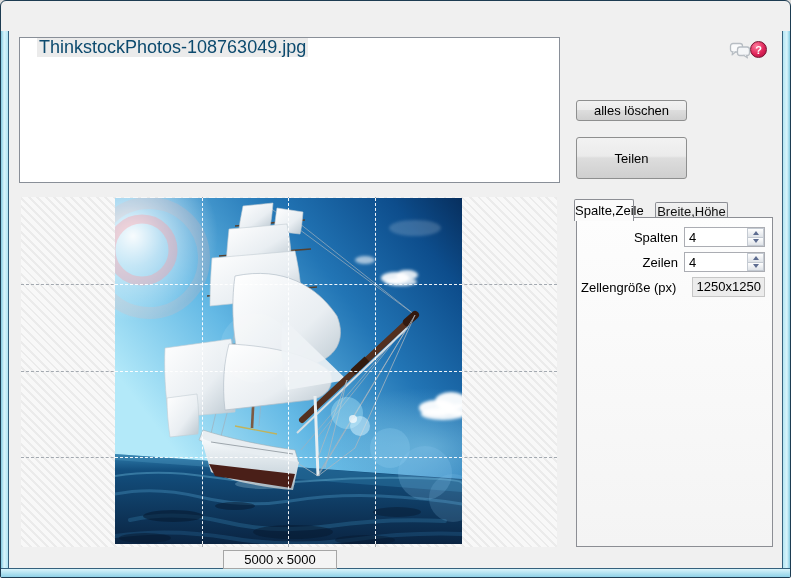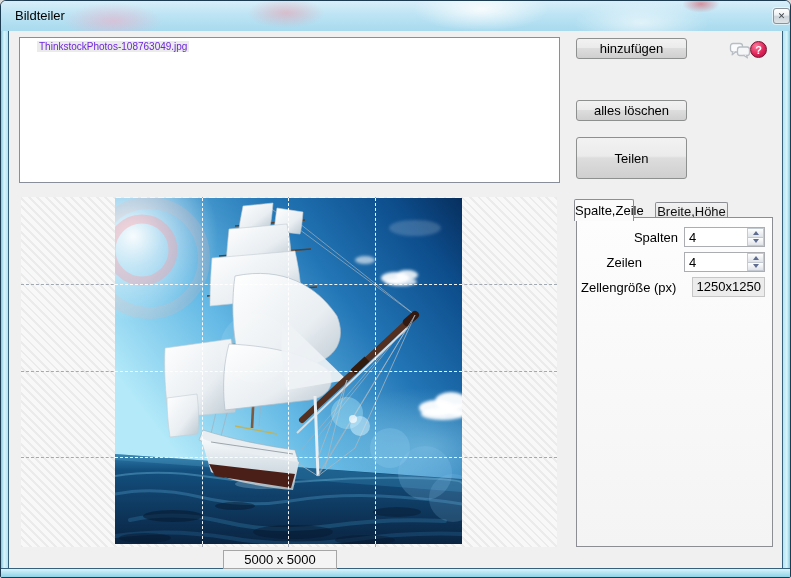--- a/index.html
+++ b/index.html
@@ -26,21 +26,21 @@
     background:linear-gradient(to right,#84cbe2,#d8f4fb 45%,#b2e5f4);}
   .edge-r{position:absolute;right:0;top:30px;bottom:0;width:7px;border-left:1px solid #35617d;
     background:linear-gradient(to left,#84cbe2,#d8f4fb 45%,#b2e5f4);}
   .edge-b{position:absolute;left:0;right:0;bottom:0;height:8px;border-top:1px solid #35617d;
     background:linear-gradient(to bottom,#d8f4fb,#8fd2e8);}
   
   .client{position:absolute;left:8px;top:30px;right:8px;bottom:9px;background:#f0f0f0;}
   
   .filelist{position:absolute;left:10px;top:6px;width:541px;height:146px;background:#fff;
     border:1px solid #898f98;box-sizing:border-box;overflow:hidden;}
-  .file-item{padding:1px 1px 1px 17px;font-size:10px;color:#6d28d9;line-height:16px;}
+  .file-item{padding:1px 1px 1px 17px;font-size:18px;color:#0c4a6e;line-height:16px;}
   .file-item .sel{background:#ebebeb;padding:0 2px;}
   
   .btn{position:absolute;left:567px;width:111px;height:21px;box-sizing:border-box;
     border:1px solid #8e8f8f;border-radius:3px;font-size:13px;color:#000;
     font-family:"Liberation Sans","DejaVu Sans",sans-serif;
     background:linear-gradient(#f2f2f2,#ebebeb 45%,#dddddd 50%,#cfcfcf);
     display:flex;align-items:center;justify-content:center;cursor:default;}
   .b-add{top:7px;} .b-del{top:38px;} .b-delall{top:69px;} .b-split{top:106px;height:42px;}
   
   .bubbles{position:absolute;left:720px;top:11px;width:22px;height:17px;}
@@ -51,21 +51,21 @@
   
   .tab{position:absolute;box-sizing:border-box;font-size:13px;text-align:center;cursor:default;}
   .tab-active{left:565px;top:168px;width:60px;height:22px;background:#fbfbfb;z-index:3;
     border:1px solid #8c8e94;border-bottom:none;border-radius:2px 2px 0 0;padding-top:3px;}
   .tab-inactive{left:646px;top:171px;width:73px;height:18px;z-index:1;
     background:linear-gradient(#f2f2f2,#e2e2e2);border:1px solid #8c8e94;border-bottom:none;
     border-radius:2px 2px 0 0;padding-top:1px;color:#111;}
   .tab-panel{position:absolute;left:567px;top:186px;width:197px;height:330px;box-sizing:border-box;
     background:linear-gradient(#fdfdfd,#f4f4f4);border:1px solid #8c8e94;z-index:2;}
   .row{position:absolute;left:4px;width:184px;height:20px;display:flex;align-items:center;}
-  .row-1{top:9px;} .row-2{top:34px;gap:36px;} .row-3{top:59px;}
+  .row-1{top:9px;} .row-2{top:34px;} .row-3{top:59px;}
   .row .lbl{flex:1;text-align:right;padding-right:6px;font-size:13px;color:#000;white-space:nowrap;}
   .spin{position:relative;width:81px;height:20px;box-sizing:border-box;border:1px solid #abadb3;background:#fff;}
   .spin input{position:absolute;inset:0;border:none;outline:none;padding:0 18px 0 4px;width:100%;
     box-sizing:border-box;font:13px "Liberation Sans","DejaVu Sans",sans-serif;background:transparent;}
   .spin-btns{position:absolute;right:0;top:0;bottom:0;width:17px;display:flex;flex-direction:column;}
   .sbtn{flex:1;box-sizing:border-box;border:1px solid #c4cad2;background:linear-gradient(#fefefe,#dfe3e8);
     display:flex;align-items:center;justify-content:center;}
   .sbtn + .sbtn{border-top:none;}
   .arr-up{width:0;height:0;border-left:3px solid transparent;border-right:3px solid transparent;border-bottom:4px solid #5d6c90;}
   .arr-dn{width:0;height:0;border-left:3px solid transparent;border-right:3px solid transparent;border-top:4px solid #5d6c90;}
@@ -81,40 +81,33 @@
   .ig-h{position:absolute;left:0;right:0;height:0;border-top:1px dashed rgba(255,255,255,.95);}
   .ig-v{position:absolute;top:0;bottom:0;width:0;border-left:1px dashed rgba(255,255,255,.95);}
   .size-label{position:absolute;left:214px;top:519px;width:114px;height:19px;box-sizing:border-box;
     border:1px solid #a6a6a6;background:#f4f4f4;font-size:13px;text-align:center;line-height:17px;color:#000;}
 </style>
 </head>
 <body>
 
 <div class="window">
 
-  <div class="titlebar">
-    <span class="title-text">Bildteiler</span>
-    <div class="close-btn">
-      <span>✕</span>
-    </div>
-  </div>
 
   <div class="edge-l"></div>
   <div class="edge-r"></div>
   <div class="edge-b"></div>
 
   <div class="client">
 
     <div class="filelist">
       <div class="file-item">
         <span class="sel">ThinkstockPhotos-108763049.jpg</span>
       </div>
     </div>
 
-    <button class="btn b-add">hinzufügen</button>
     <button class="btn b-delall">alles löschen</button>
     <button class="btn b-split">Teilen</button>
 
     <div class="bubbles">
       <svg width="22" height="17" viewBox="0 0 22 17">
         <rect x="1.5" y="1.5" width="12" height="8.5" rx="2.5" fill="#fafbfc" stroke="#b7bdc3" stroke-width="1.3"></rect>
         <path d="M4 9.5 L3 13 L7 9.5" fill="#fafbfc" stroke="#b7bdc3" stroke-width="1.1" stroke-linejoin="round"></path>
         <rect x="8.5" y="5" width="12" height="8.5" rx="2.5" fill="#f4f6f8" stroke="#b7bdc3" stroke-width="1.3"></rect>
         <path d="M17.5 13 L18.5 16 L14.5 13" fill="#f4f6f8" stroke="#b7bdc3" stroke-width="1.1" stroke-linejoin="round"></path>
       </svg>

